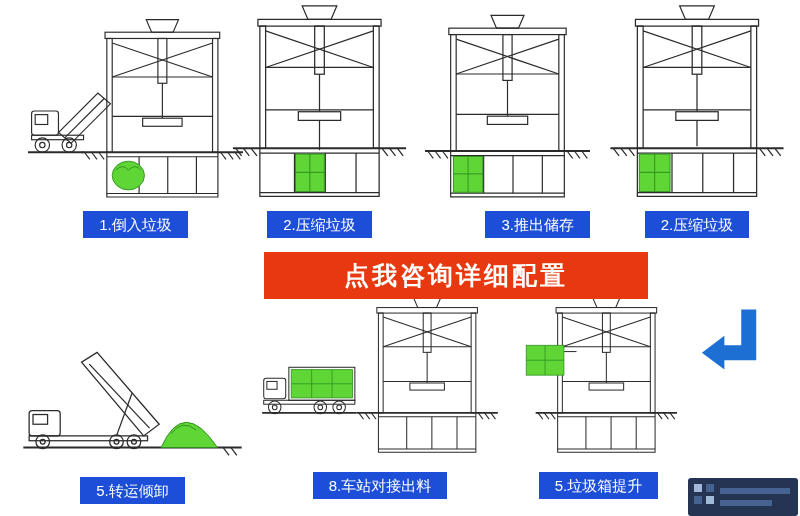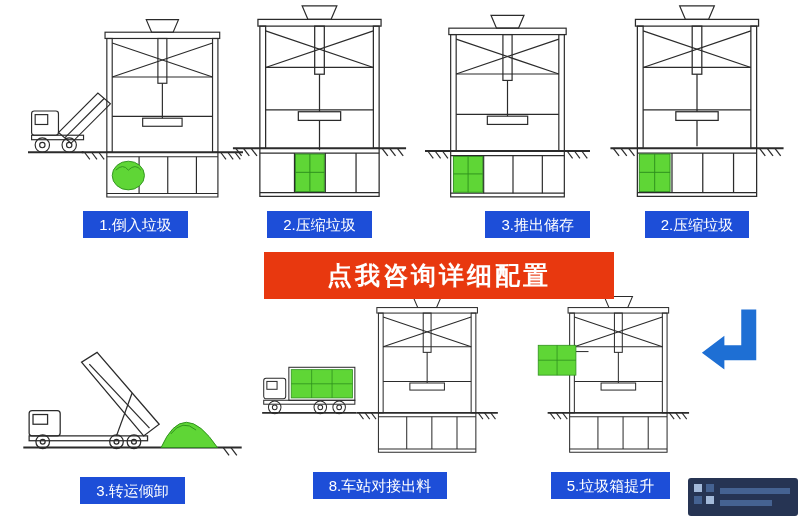--- a/index.html
+++ b/index.html
@@ -20,21 +20,21 @@
     color:#ffffff;
     font-size:15px;
     line-height:1;
     padding:6px 16px;
     margin-top:5px;
     white-space:nowrap;
   }
   .cell-bottom .step-label { margin-top:12px; }
   .banner {
     position:absolute;
-    left:264px; top:252px; width:350px; height:47px;
+    left:264px; top:252px; width:384px; height:47px;
     background:#e8380f;
     color:#ffffff;
     display:flex; align-items:center; justify-content:center;
     font-size:25px; font-weight:bold; letter-spacing:3px;
     cursor:pointer;
     z-index:5;
   }
   .arrow-wrap { position:absolute; left:700px; top:308px; width:60px; height:78px; }
   .watermark { position:absolute; left:688px; top:478px; width:110px; height:38px; opacity:.95; }
 </style>
@@ -142,21 +142,21 @@
         <circle cx="96" cy="146" r="2.5"></circle>
       <circle cx="114" cy="146" r="7"></circle>
         <circle cx="114" cy="146" r="2.5"></circle>
       <polygon points="124,140 60,64 76,54 140,128"></polygon>
       <line x1="68" y1="66" x2="130" y2="132"></line>
       <line x1="96" y1="140" x2="112" y2="96"></line>
     </g>
     <path d="M142,152 Q165,100 200,152 Z" fill="#5fd636" stroke="#2e8f1d"></path>
     <path d="M152,138 q12,-16 26,-4" fill="none" stroke="#2e8f1d"></path>
   </svg>
-  <span class="step-label">3.转运倾卸</span>
+  <span class="step-label">5.转运倾卸</span>
 </div>
 
 <div class="cell cell-bottom" style="left:240px; top:295px; width:280px;">
   <svg viewBox="0 0 300 210" preserveAspectRatio="xMidYMax meet">
     <g stroke="#2b2b2b" fill="none" stroke-width="1.3">
       <line x1="0" y1="150" x2="120" y2="150" stroke-width="2"></line>
       <rect x="2" y="106" width="28" height="26" rx="3"></rect>
       <rect x="6" y="110" width="13" height="10"></rect>
       <rect x="34" y="92" width="84" height="42"></rect>
       <rect x="2" y="134" width="116" height="5"></rect>
@@ -169,21 +169,21 @@
     </g>
     <rect x="37" y="95" width="78" height="36" fill="#5fd636" stroke="#2e8f1d"></rect>
     <line x1="63" y1="95" x2="63" y2="131" stroke="#2e8f1d"></line>
     <line x1="89" y1="95" x2="89" y2="131" stroke="#2e8f1d"></line>
     <line x1="37" y1="113" x2="115" y2="113" stroke="#2e8f1d"></line>
     <use href="#tower" transform="translate(120,0)"></use>
   </svg>
   <span class="step-label">8.车站对接出料</span>
 </div>
 
-<div class="cell cell-bottom" style="left:523px; top:295px; width:175px;">
+<div class="cell cell-bottom" style="left:511px; top:295px; width:175px;">
   <svg viewBox="0 0 200 210" preserveAspectRatio="xMidYMax meet">
     <use href="#tower" transform="translate(20,0)"></use>
     <line x1="56" y1="72" x2="72" y2="72" stroke="#2b2b2b" stroke-width="1.3"></line>
     <rect x="8" y="64" width="48" height="38" fill="#5fd636" stroke="#2e8f1d"></rect>
     <line x1="32" y1="64" x2="32" y2="102" stroke="#2e8f1d"></line>
     <line x1="8" y1="83" x2="56" y2="83" stroke="#2e8f1d"></line>
   </svg>
   <span class="step-label">5.垃圾箱提升</span>
 </div>
 

